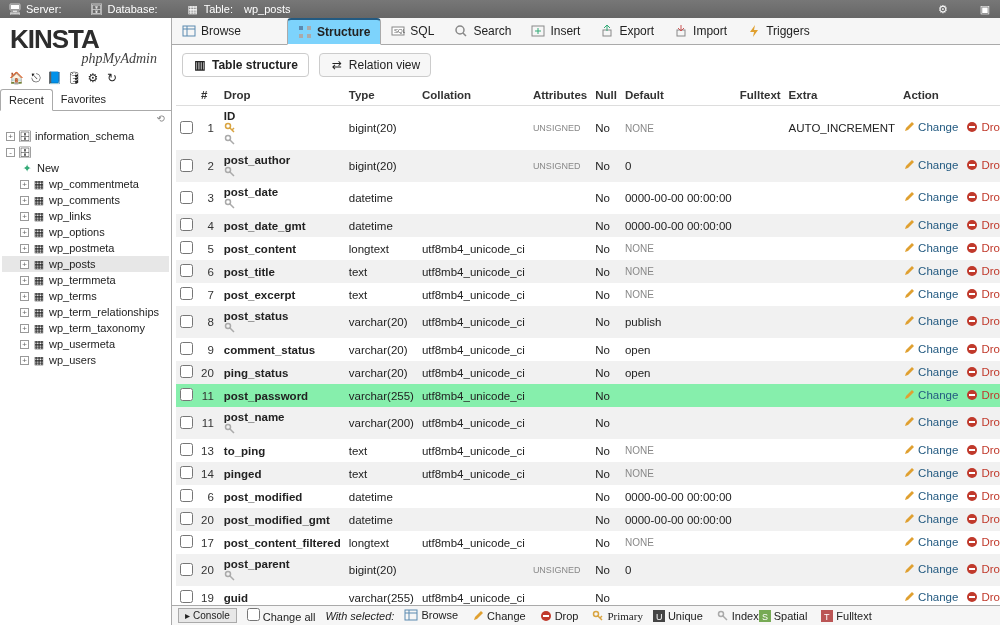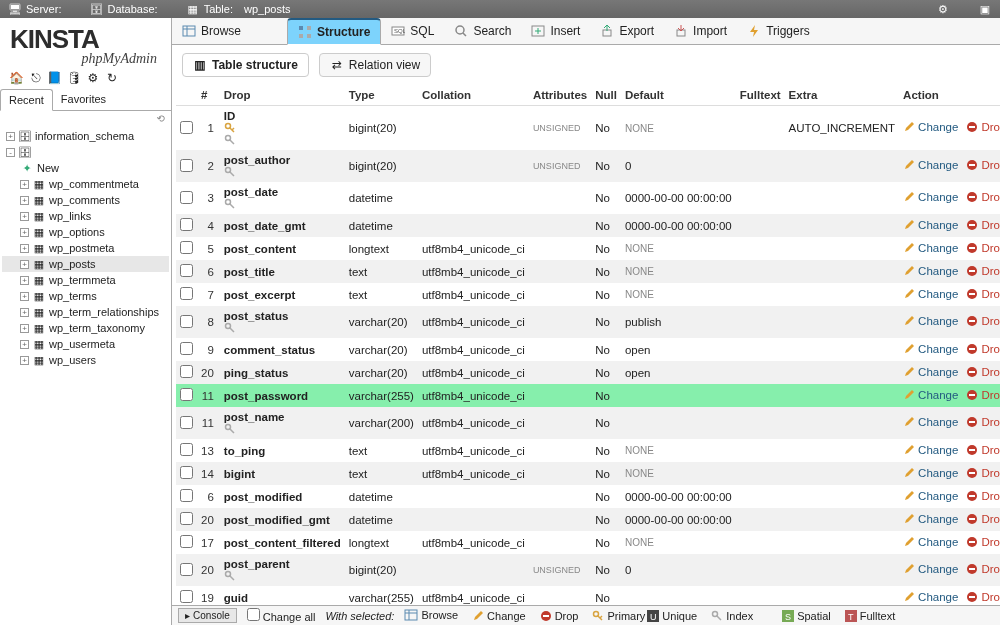--- a/index.html
+++ b/index.html
@@ -551,21 +551,21 @@
                     <path d="M2 10l1-3 6-6 2 2-6 6-3 1z" fill="#e0a030"></path>
                   </svg> Change</a></td>
               <td><a class="act-link drop-link"><svg width="12" height="12" viewBox="0 0 12 12">
                     <circle cx="6" cy="6" r="5" fill="#c0392b"></circle>
                     <line x1="3" y1="6" x2="9" y2="6" stroke="#fff" stroke-width="2"></line>
                   </svg> Drop</a></td>
             </tr>
             <tr class="odd">
               <td><input type="checkbox" style=""></td>
               <td class="col-num">14</td>
-              <td><span class="col-name">bigint</span></td>
+              <td><span class="col-name">pinged</span></td>
               <td>text</td>
               <td>utf8mb4_unicode_ci</td>
               <td class="attr"></td>
               <td>No</td>
               <td class="col-default">None</td>
               <td></td>
               <td></td>
               <td><a class="act-link"><svg width="12" height="12" viewBox="0 0 12 12">
                     <path d="M2 10l1-3 6-6 2 2-6 6-3 1z" fill="#e0a030"></path>
                   </svg> Change</a></td>
@@ -682,28 +682,28 @@
       <i>With selected:</i>
       <span id="bottom-acts"><span class="bb-act" style="margin-right: 14px;"><svg width="14" height="14" viewBox="0 0 14 14">
               <rect x="1" y="2" width="12" height="10" fill="none" stroke="#5b8ab0"></rect>
               <line x1="1" y1="5" x2="13" y2="5" stroke="#5b8ab0"></line>
               <line x1="5" y1="2" x2="5" y2="12" stroke="#5b8ab0"></line>
             </svg> Browse</span><span class="bb-act" style="margin-right: 14px;"><svg width="12" height="12" viewBox="0 0 12 12">
               <path d="M2 10l1-3 6-6 2 2-6 6-3 1z" fill="#e0a030"></path>
             </svg> Change</span><span class="bb-act" style="margin-right: 14px;"><svg width="12" height="12" viewBox="0 0 12 12">
               <circle cx="6" cy="6" r="5" fill="#c0392b"></circle>
               <line x1="3" y1="6" x2="9" y2="6" stroke="#fff" stroke-width="2"></line>
-            </svg> Drop</span><span class="bb-act" style="margin-right: 2px;"><svg width="12" height="12" viewBox="0 0 12 12">
+            </svg> Drop</span><span class="bb-act" style="margin-right: 10px; font-family: Liberation Serif, serif;"><svg width="12" height="12" viewBox="0 0 12 12">
               <circle cx="4" cy="4" r="2.5" fill="none" stroke="#d9a441" stroke-width="1.5"></circle>
               <line x1="5.5" y1="5.5" x2="10" y2="10" stroke="#d9a441" stroke-width="1.5"></line>
               <line x1="8" y1="8" x2="10" y2="6" stroke="#d9a441" stroke-width="1.5"></line>
             </svg> Primary</span><span class="bb-act" style="margin-right: 14px;"><svg width="12" height="12">
               <rect width="12" height="12" fill="#444"></rect>
               <text x="3" y="10" font-size="9" fill="#fff">U</text>
-            </svg> Unique</span><span class="bb-act" style="margin-right: 29px;"><svg width="12" height="12" viewBox="0 0 12 12">
+            </svg> Unique</span><span class="bb-act" style="margin-right: 0;"><svg width="12" height="12" viewBox="0 0 12 12">
               <circle cx="4" cy="4" r="2.5" fill="none" stroke="#aaa" stroke-width="1.5"></circle>
               <line x1="5.5" y1="5.5" x2="10" y2="10" stroke="#aaa" stroke-width="1.5"></line>
             </svg> Index</span><span class="bb-act" style="margin-right: 14px;"><svg width="12" height="12">
               <rect width="12" height="12" fill="#7a5"></rect>
               <text x="3" y="10" font-size="9" fill="#fff">S</text>
             </svg> Spatial</span><span class="bb-act" style="margin-right: 14px;"><svg width="12" height="12">
               <rect width="12" height="12" fill="#b55"></rect>
               <text x="3" y="10" font-size="9" fill="#fff">T</text>
             </svg> Fulltext</span></span>
     </div>

